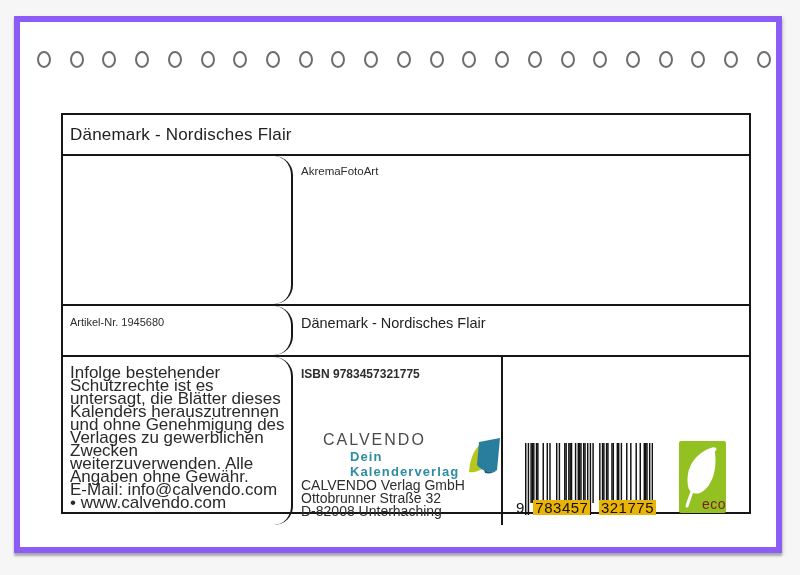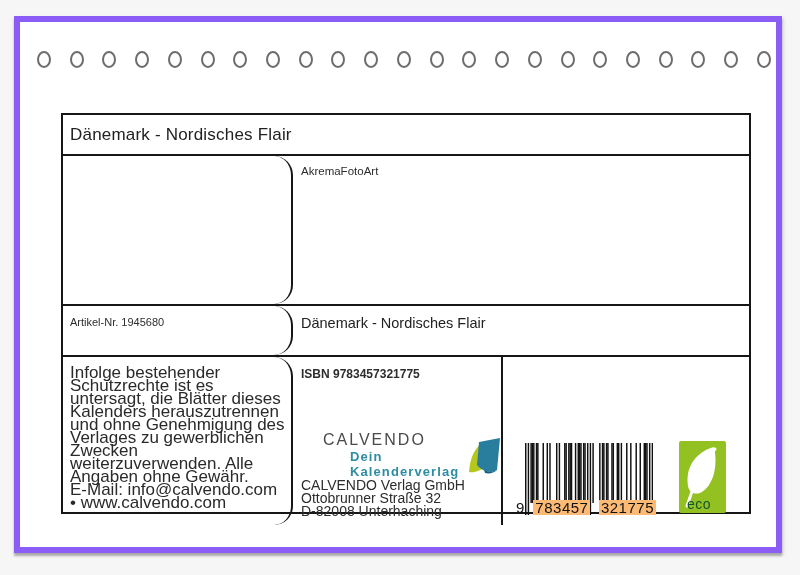--- a/index.html
+++ b/index.html
@@ -49,29 +49,29 @@
   .tagline { font-size:13px; letter-spacing:1.1px; color:#2e8ca3; margin:1px 0 0 27px;font-weight:bold; }
   .logo-mark { margin-top:-2px; }
   .address { position:absolute; left:8px; top:122px; font-size:14px; line-height:13px; }
   .barcode { position:absolute; left:22px; top:86px; width:128px; height:78px; }
   .barcode svg { display:block; }
   .barcode-digits {
     position:absolute; left:-11px; top:57px; width:142px;
     display:flex; justify-content:space-between;
     font-size:15px; color:#111; letter-spacing:0.5px;
   }
-  .bc-group { background:#fdba74; padding:0 2px; line-height:15px; }
+  .bc-group { background:#eab308; padding:0 2px; line-height:15px; }
   .bc-first { background:transparent; padding-right:0; }
   .eco-badge {
     position:absolute; left:176px; top:84px; width:47px; height:72px;
     background:#94c122; border-radius:2px;
   }
   .eco-label {
-    position:absolute; left:0; right:0; bottom:1px; text-align:left;
-    color:#14532d; font-size:14px; padding-left:8px; letter-spacing:0.5px;
+    position:absolute; left:0; right:0; bottom:1px; text-align:right;
+    color:#7f1d1d; font-size:14px; padding-left:8px; letter-spacing:0.5px;
   }
 </style>
 </head>
 <body>
 
 <div class="card">
 
   <div class="holes">
       <span class="hole"></span>
       <span class="hole"></span>

